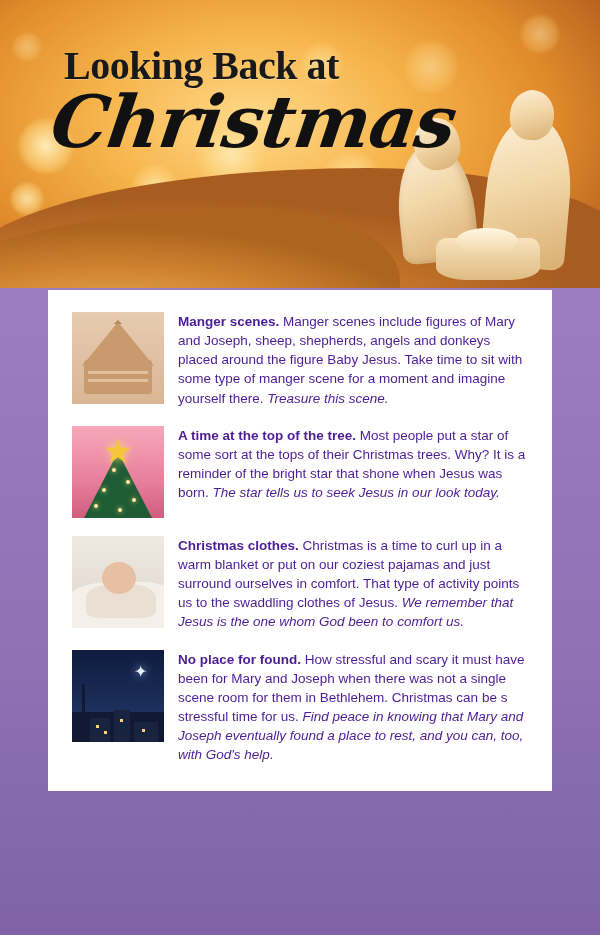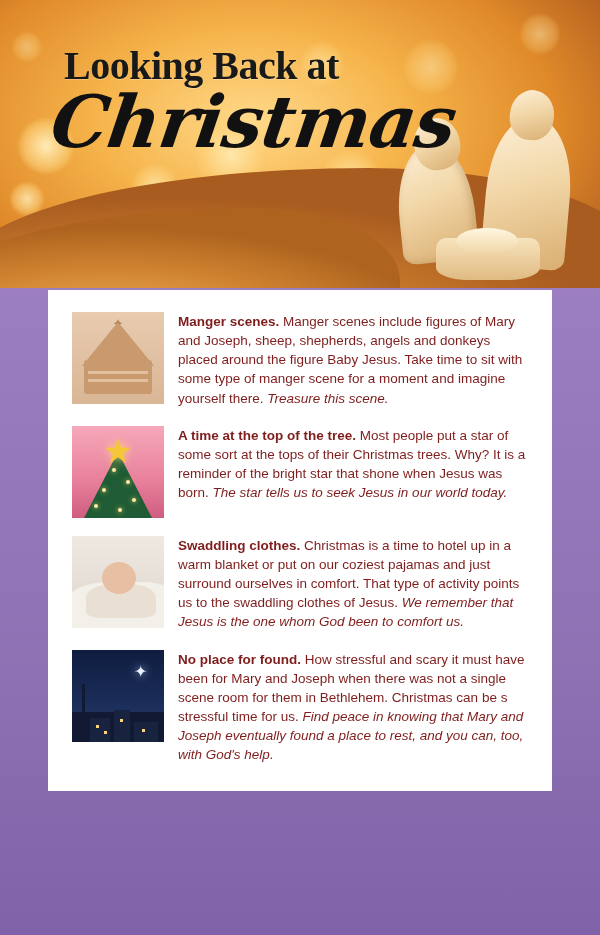--- a/index.html
+++ b/index.html
@@ -156,21 +156,21 @@
     width: 92px;
     height: 92px;
     flex: 0 0 92px;
     margin-right: 14px;
     overflow: hidden;
     position: relative;
   }
   .item-text {
     font-size: 13.5px;
     line-height: 1.42;
-    color: #7f1d1d;
+    color: #4c1d95;
     flex: 1 1 auto;
   }
   .item-text b { font-weight: bold; }
   .item-text i { font-style: italic; }
 
   
   .t-manger { background: linear-gradient(180deg, #e8cbb0 0%, #d9b695 100%); }
   .t-manger .roofline {
     position: absolute; left: 50%; top: 10px;
     width: 0; height: 0; transform: translateX(-50%);
@@ -301,32 +301,32 @@
         <div class="tree"></div>
         <div class="gold-star">★</div>
         <div class="light" style="left:40px; bottom:46px;"></div>
         <div class="light" style="left:54px; bottom:34px;"></div>
         <div class="light" style="left:30px; bottom:26px;"></div>
         <div class="light" style="left:60px; bottom:16px;"></div>
         <div class="light" style="left:22px; bottom:10px;"></div>
         <div class="light" style="left:46px; bottom:6px;"></div>
       </div>
       <div class="item-text">
-        <b>A time at the top of the tree.</b><span> Most people put a star of some sort at the tops of their Christmas trees. Why? It is a reminder of the bright star that shone when Jesus was born. </span><i>The star tells us to seek Jesus in our world today.</i>
+        <b>A time at the top of the tree.</b><span> Most people put a star of some sort at the tops of their Christmas trees. Why? It is a reminder of the bright star that shone when Jesus was born. </span><i>The star tells us to seek Jesus in our look today.</i>
       </div>
     </div>
 
     <div class="item">
       <div class="thumb t-baby">
         <div class="blanket"></div>
         <div class="body"></div>
         <div class="head"></div>
       </div>
       <div class="item-text">
-        <b>Swaddling clothes.</b><span> Christmas is a time to hotel up in a warm blanket or put on our coziest pajamas and just surround ourselves in comfort. That type of activity points us to the swaddling clothes of Jesus. </span><i>We remember that Jesus is the one whom God been to comfort us.</i>
+        <b>Christmas clothes.</b><span> Christmas is a time to curl up in a warm blanket or put on our coziest pajamas and just surround ourselves in comfort. That type of activity points us to the swaddling clothes of Jesus. </span><i>We remember that Jesus is the one whom God been to comfort us.</i>
       </div>
     </div>
 
     <div class="item">
       <div class="thumb t-night">
         <div class="bigstar">✦</div>
         <div class="palm"></div>
         <div class="town"></div>
         <div class="bldg" style="left:18px; width:20px; height:24px;"></div>
         <div class="bldg" style="left:42px; width:16px; height:32px;"></div>

